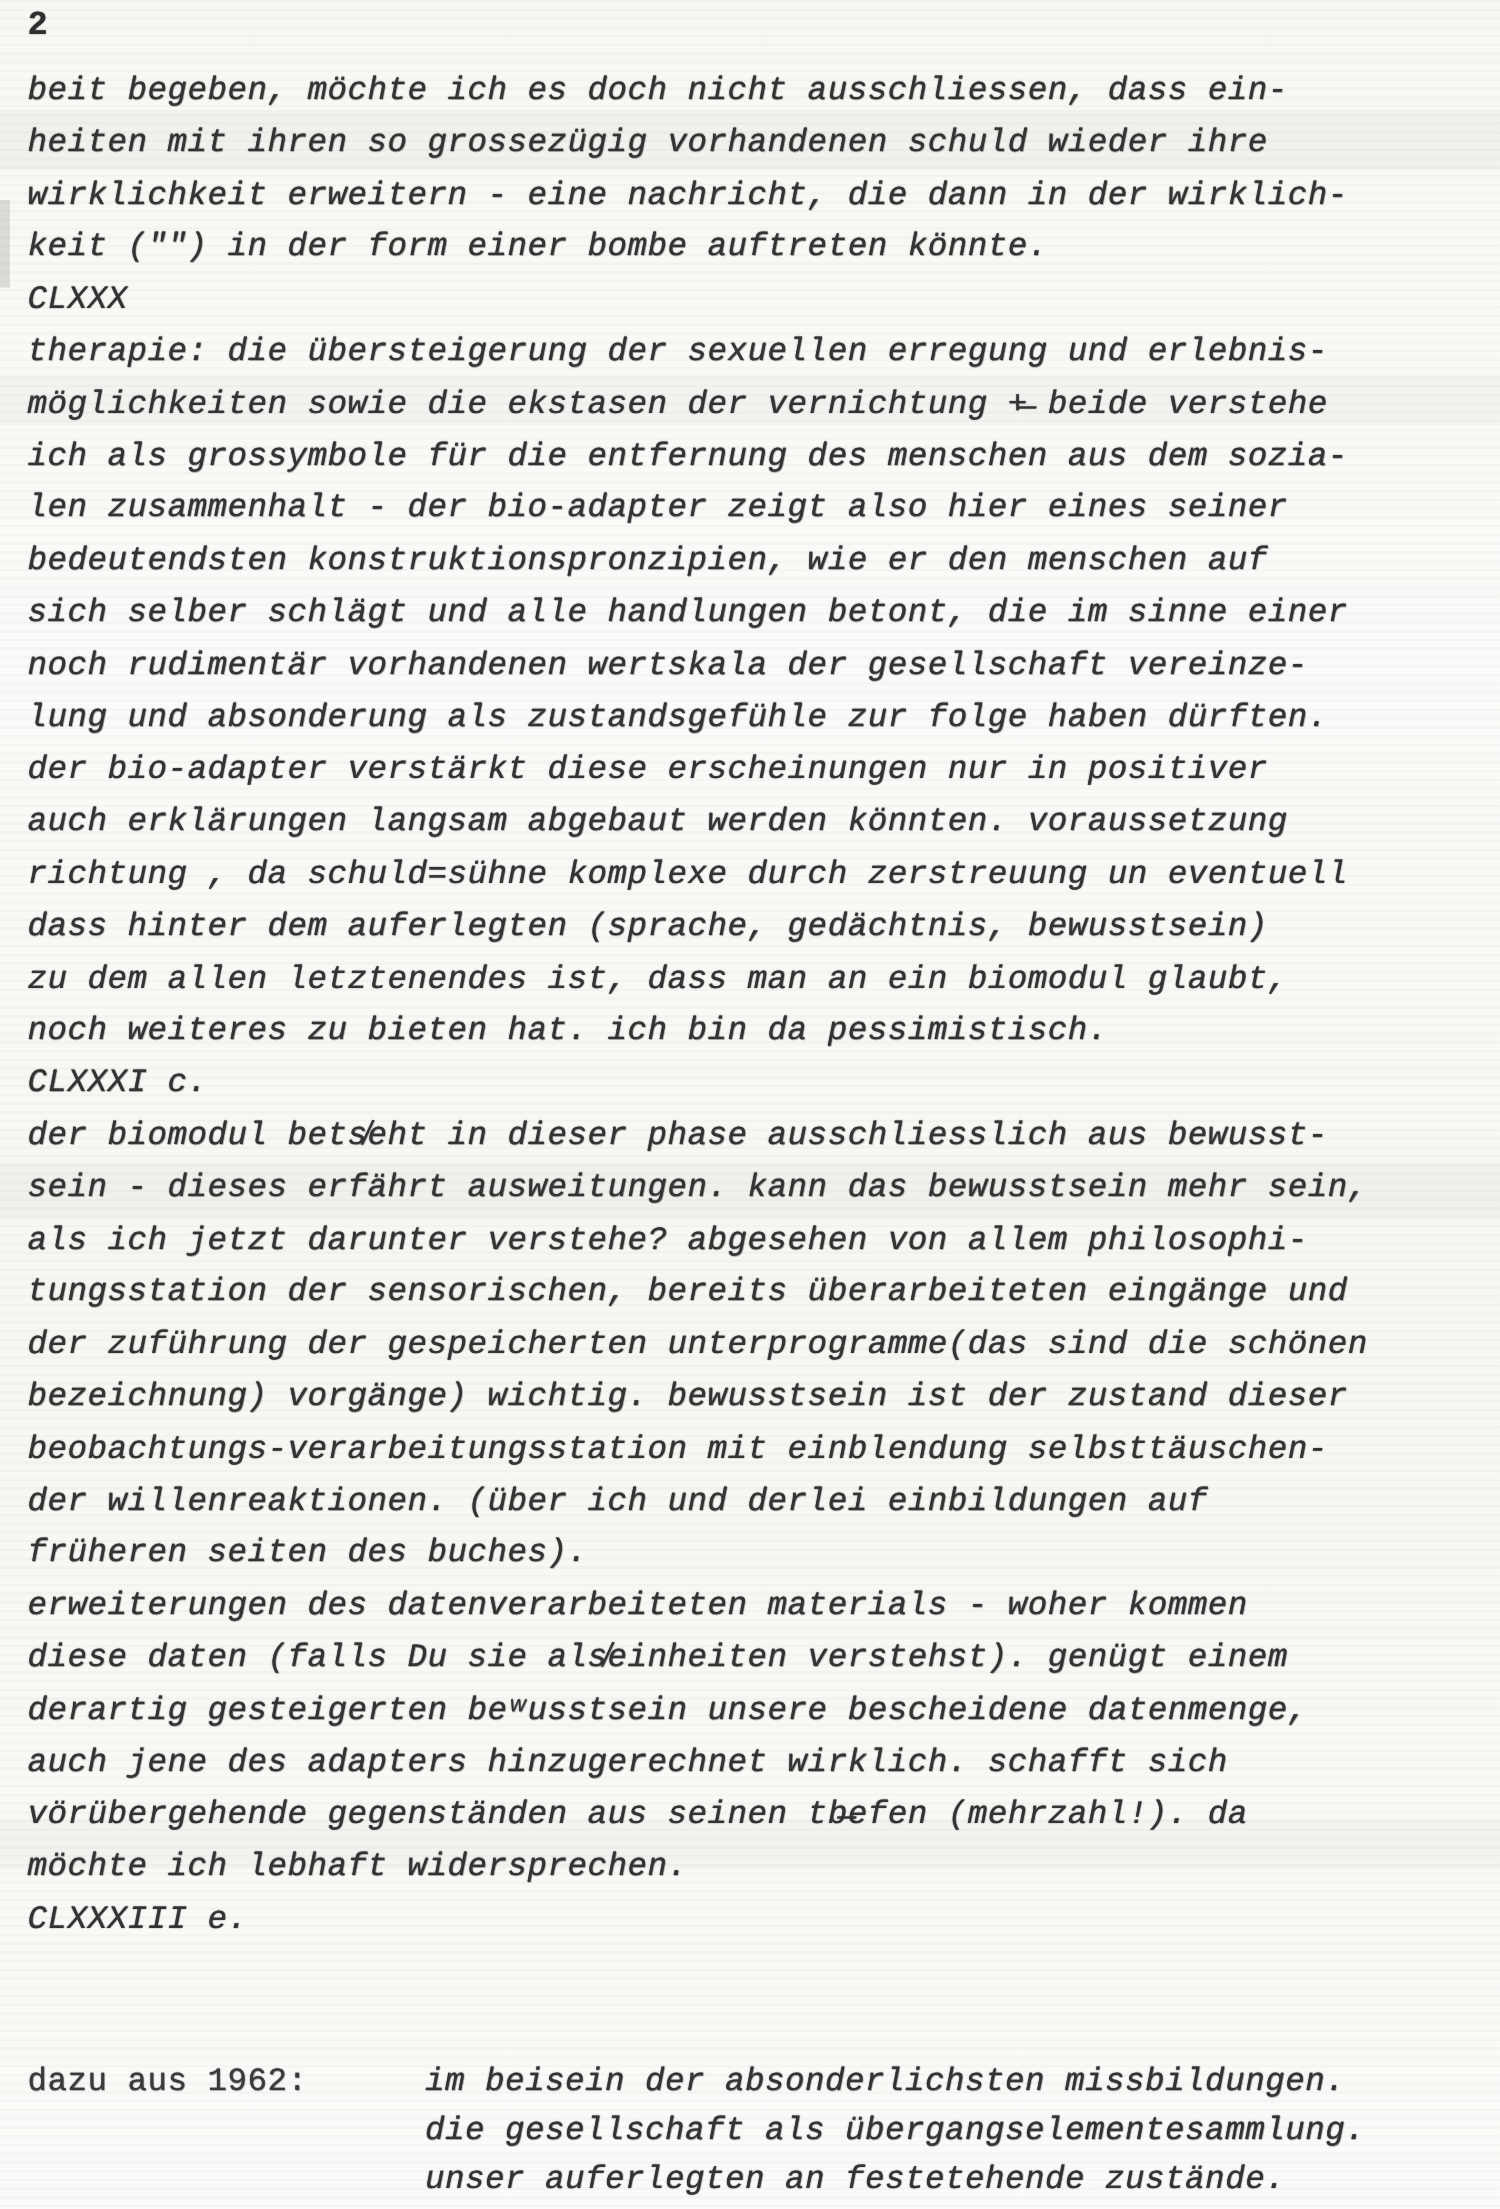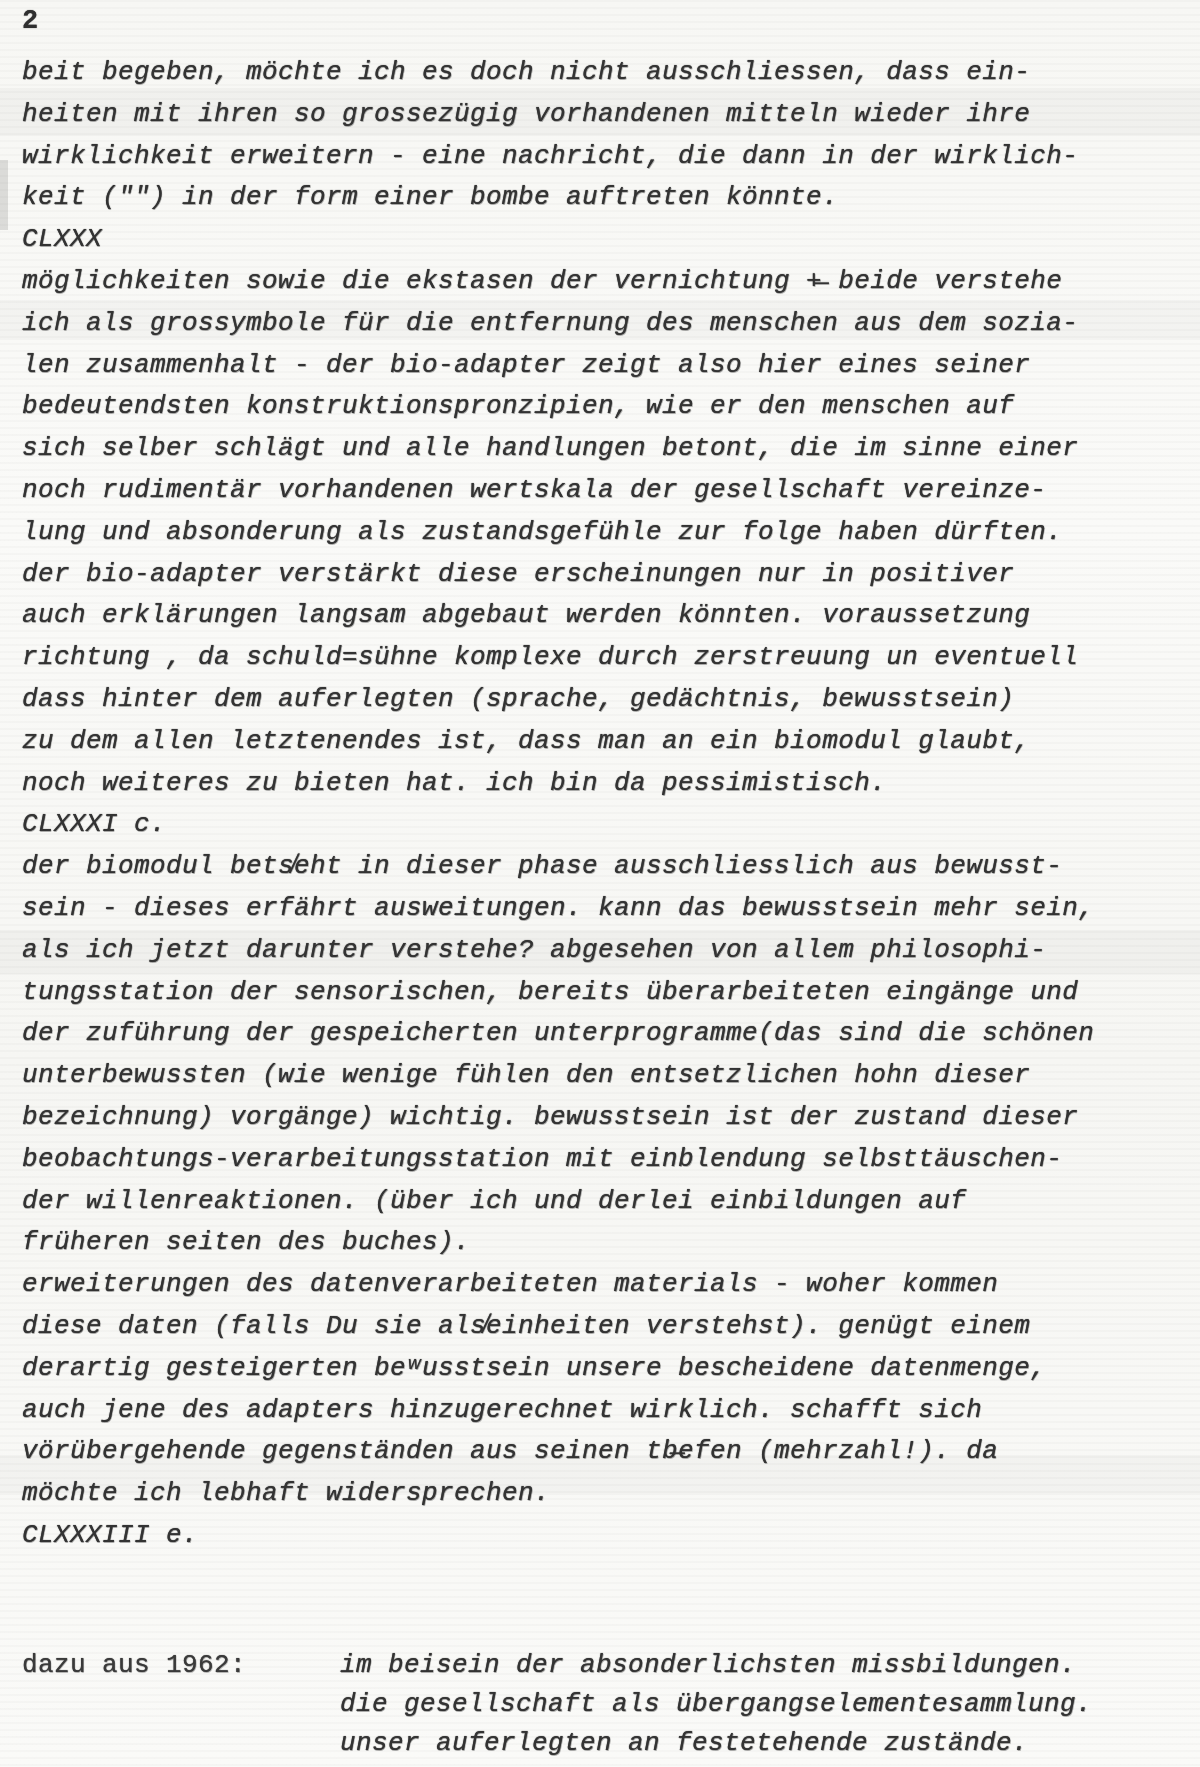--- a/index.html
+++ b/index.html
@@ -96,44 +96,44 @@
   <div class="scan-artifact artifact-a"></div>
   <div class="scan-artifact artifact-b"></div>
   <div class="scan-artifact artifact-c"></div>
   <div class="scan-artifact artifact-d"></div>
   <div class="scan-artifact artifact-e"></div>
 
   <div class="page-number">2</div>
 
   <div class="typed-body">
       <div class="typed-line">beit begeben, möchte ich es doch nicht ausschliessen, dass ein-</div>
-      <div class="typed-line">heiten mit ihren so grossezügig vorhandenen mitteln wieder ihre</div>
+      <div class="typed-line">heiten mit ihren so grossezügig vorhandenen schuld wieder ihre</div>
       <div class="typed-line">wirklichkeit erweitern - eine nachricht, die dann in der wirklich-</div>
       <div class="typed-line">keit ("") in der form einer bombe auftreten könnte.</div>
       <div class="typed-line">CLXXX</div>
+      <div class="typed-line">therapie: die übersteigerung der sexuellen erregung und erlebnis-</div>
       <div class="typed-line">möglichkeiten sowie die ekstasen der vernichtung +̶ beide verstehe</div>
       <div class="typed-line">ich als grossymbole für die entfernung des menschen aus dem sozia-</div>
       <div class="typed-line">len zusammenhalt - der bio-adapter zeigt also hier eines seiner</div>
       <div class="typed-line">bedeutendsten konstruktionspronzipien, wie er den menschen auf</div>
       <div class="typed-line">sich selber schlägt und alle handlungen betont, die im sinne einer</div>
       <div class="typed-line">noch rudimentär vorhandenen wertskala der gesellschaft vereinze-</div>
       <div class="typed-line">lung und absonderung als zustandsgefühle zur folge haben dürften.</div>
       <div class="typed-line">der bio-adapter verstärkt diese erscheinungen nur in positiver</div>
       <div class="typed-line">auch erklärungen langsam abgebaut werden könnten. voraussetzung</div>
       <div class="typed-line">richtung , da schuld=sühne komplexe durch zerstreuung un eventuell</div>
       <div class="typed-line">dass hinter dem auferlegten (sprache, gedächtnis, bewusstsein)</div>
       <div class="typed-line">zu dem allen letztenendes ist, dass man an ein biomodul glaubt,</div>
       <div class="typed-line">noch weiteres zu bieten hat. ich bin da pessimistisch.</div>
       <div class="typed-line">CLXXXI c.</div>
       <div class="typed-line">der biomodul bets̸eht in dieser phase ausschliesslich aus bewusst-</div>
       <div class="typed-line">sein - dieses erfährt ausweitungen. kann das bewusstsein mehr sein,</div>
       <div class="typed-line">als ich jetzt darunter verstehe? abgesehen von allem philosophi-</div>
       <div class="typed-line">tungsstation der sensorischen, bereits überarbeiteten eingänge und</div>
       <div class="typed-line">der zuführung der gespeicherten unterprogramme(das sind die schönen</div>
-      <div class="typed-line">unterbewussten (wie wenige fühlen den entsetzlichen hohn dieser</div>
       <div class="typed-line">bezeichnung) vorgänge) wichtig. bewusstsein ist der zustand dieser</div>
       <div class="typed-line">beobachtungs-verarbeitungsstation mit einblendung selbsttäuschen-</div>
       <div class="typed-line">der willenreaktionen. (über ich und derlei einbildungen auf</div>
       <div class="typed-line">früheren seiten des buches).</div>
       <div class="typed-line">erweiterungen des datenverarbeiteten materials - woher kommen</div>
       <div class="typed-line">diese daten (falls Du sie als̸einheiten verstehst). genügt einem</div>
       <div class="typed-line">derartig gesteigerten beʷusstsein unsere bescheidene datenmenge,</div>
       <div class="typed-line">auch jene des adapters hinzugerechnet wirklich. schafft sich</div>
       <div class="typed-line">vörübergehende gegenständen aus seinen tb̶efen (mehrzahl!). da</div>
       <div class="typed-line">möchte ich lebhaft widersprechen.</div>

